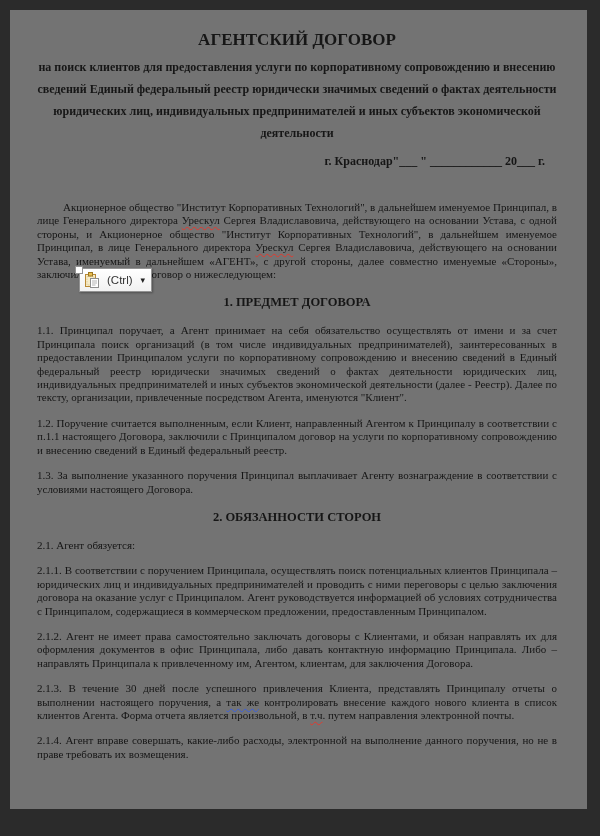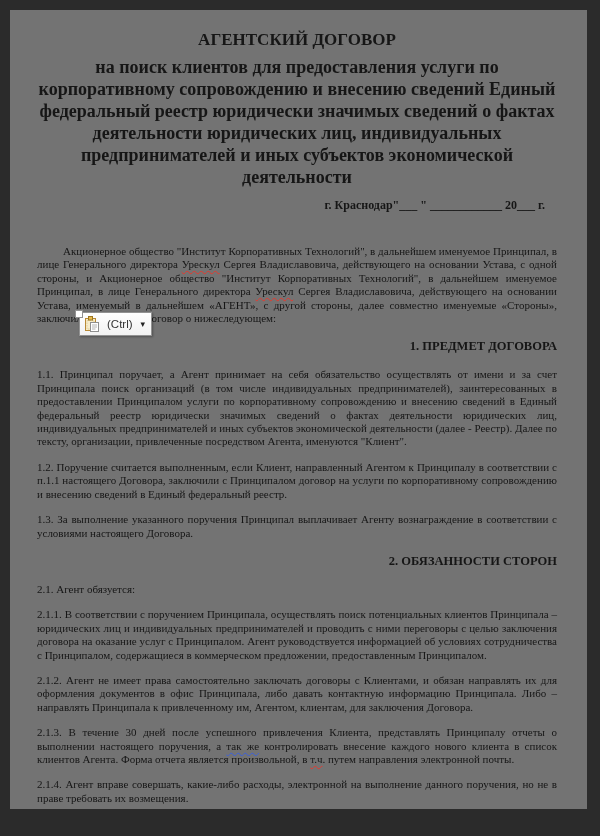--- a/index.html
+++ b/index.html
@@ -20,21 +20,21 @@
     color: #161616;
     overflow: hidden;
   }
   .doc-title {
     font-size: 17px; font-weight: bold;
     text-align: center;
     margin: 0 0 6px 0;
     line-height: 20px;
   }
   .doc-subtitle {
-    font-size: 18px; font-weight: bold;
+    font-size: 12px; font-weight: bold;
     text-align: center;
     line-height: 22px;
     margin: 0 0 6px 0;
   }
   .city-row {
     display: flex;
     justify-content: flex-end;
     font-size: 12px; font-weight: bold;
     margin: 10px 0 32px 0;
   }
@@ -42,21 +42,21 @@
   .para {
     font-size: 11px;
     line-height: 13.4px;
     text-align: justify;
     margin: 0 0 12px 0;
   }
   .para.indent { text-indent: 26px; }
   .para.rel { position: relative; }
   .sec-heading {
     font-size: 12.5px; font-weight: bold;
-    text-align: right;
+    text-align: center;
     margin: 14px 0 14px 0;
     line-height: 15px;
   }
   .mark-spell {
     text-decoration: underline;
     text-decoration-style: wavy;
     text-decoration-color: #e03a2f;
     text-decoration-thickness: 1px;
     text-underline-offset: 2px;
     text-decoration-skip-ink: none;

